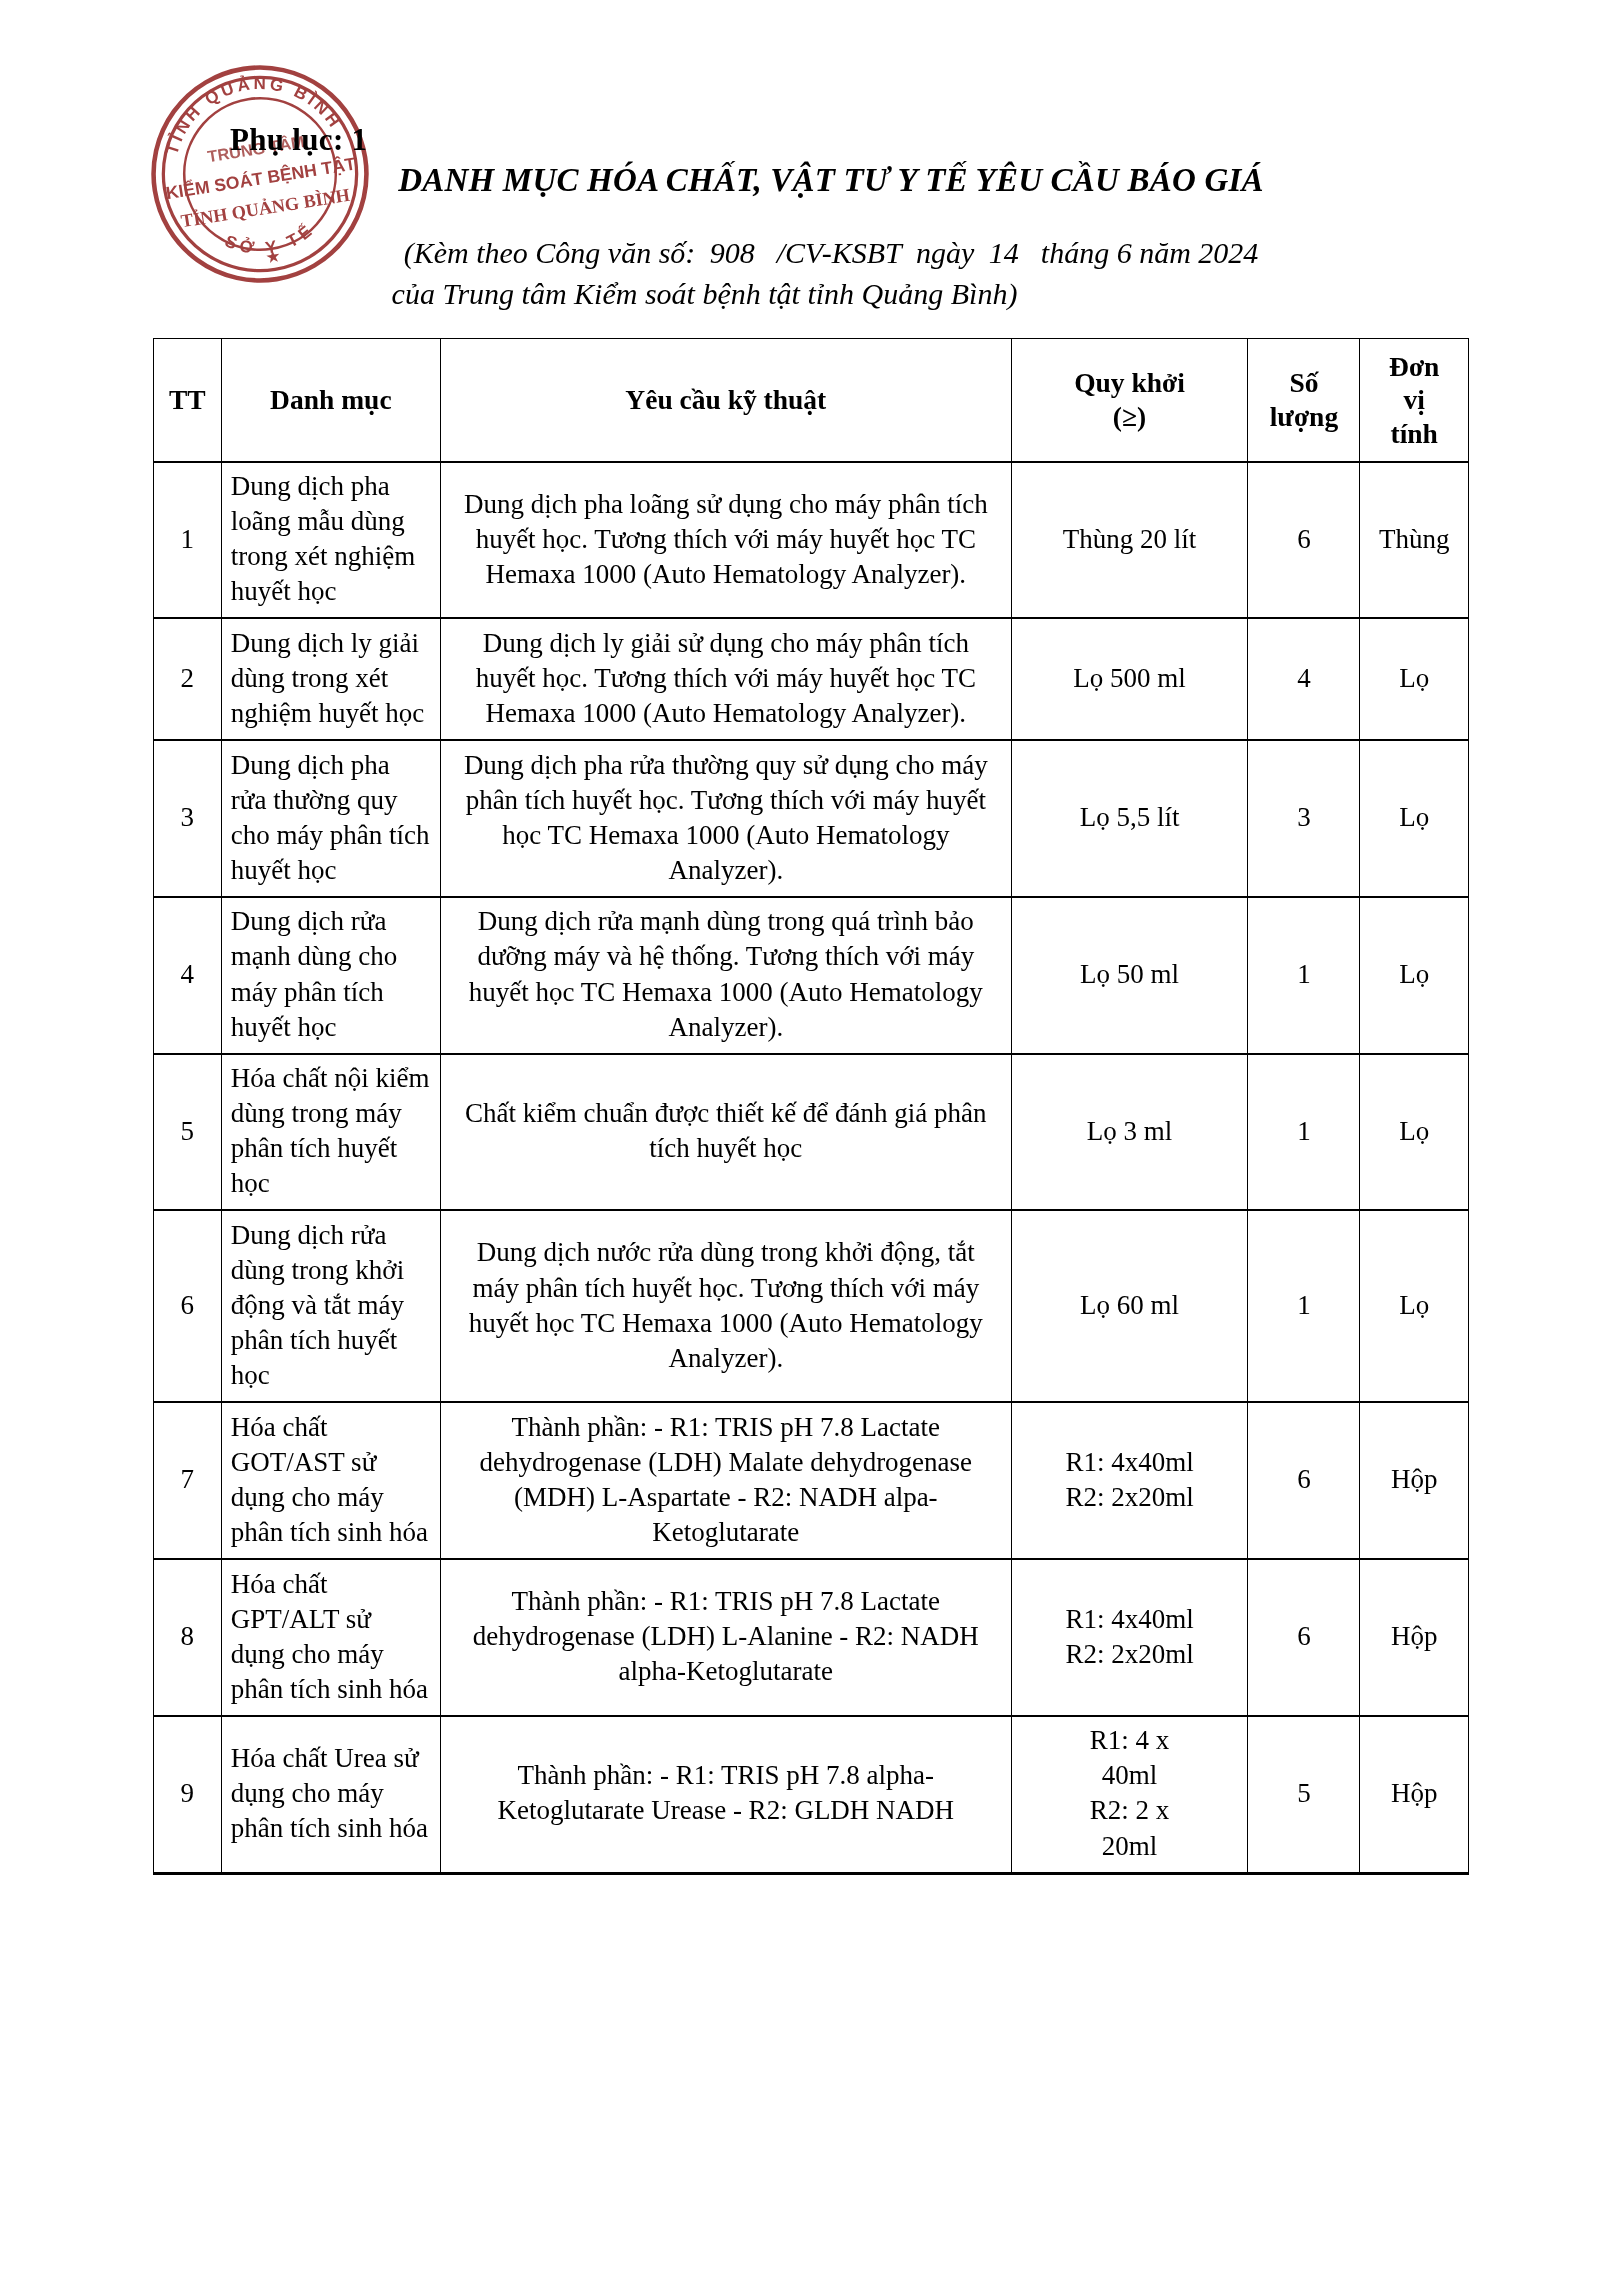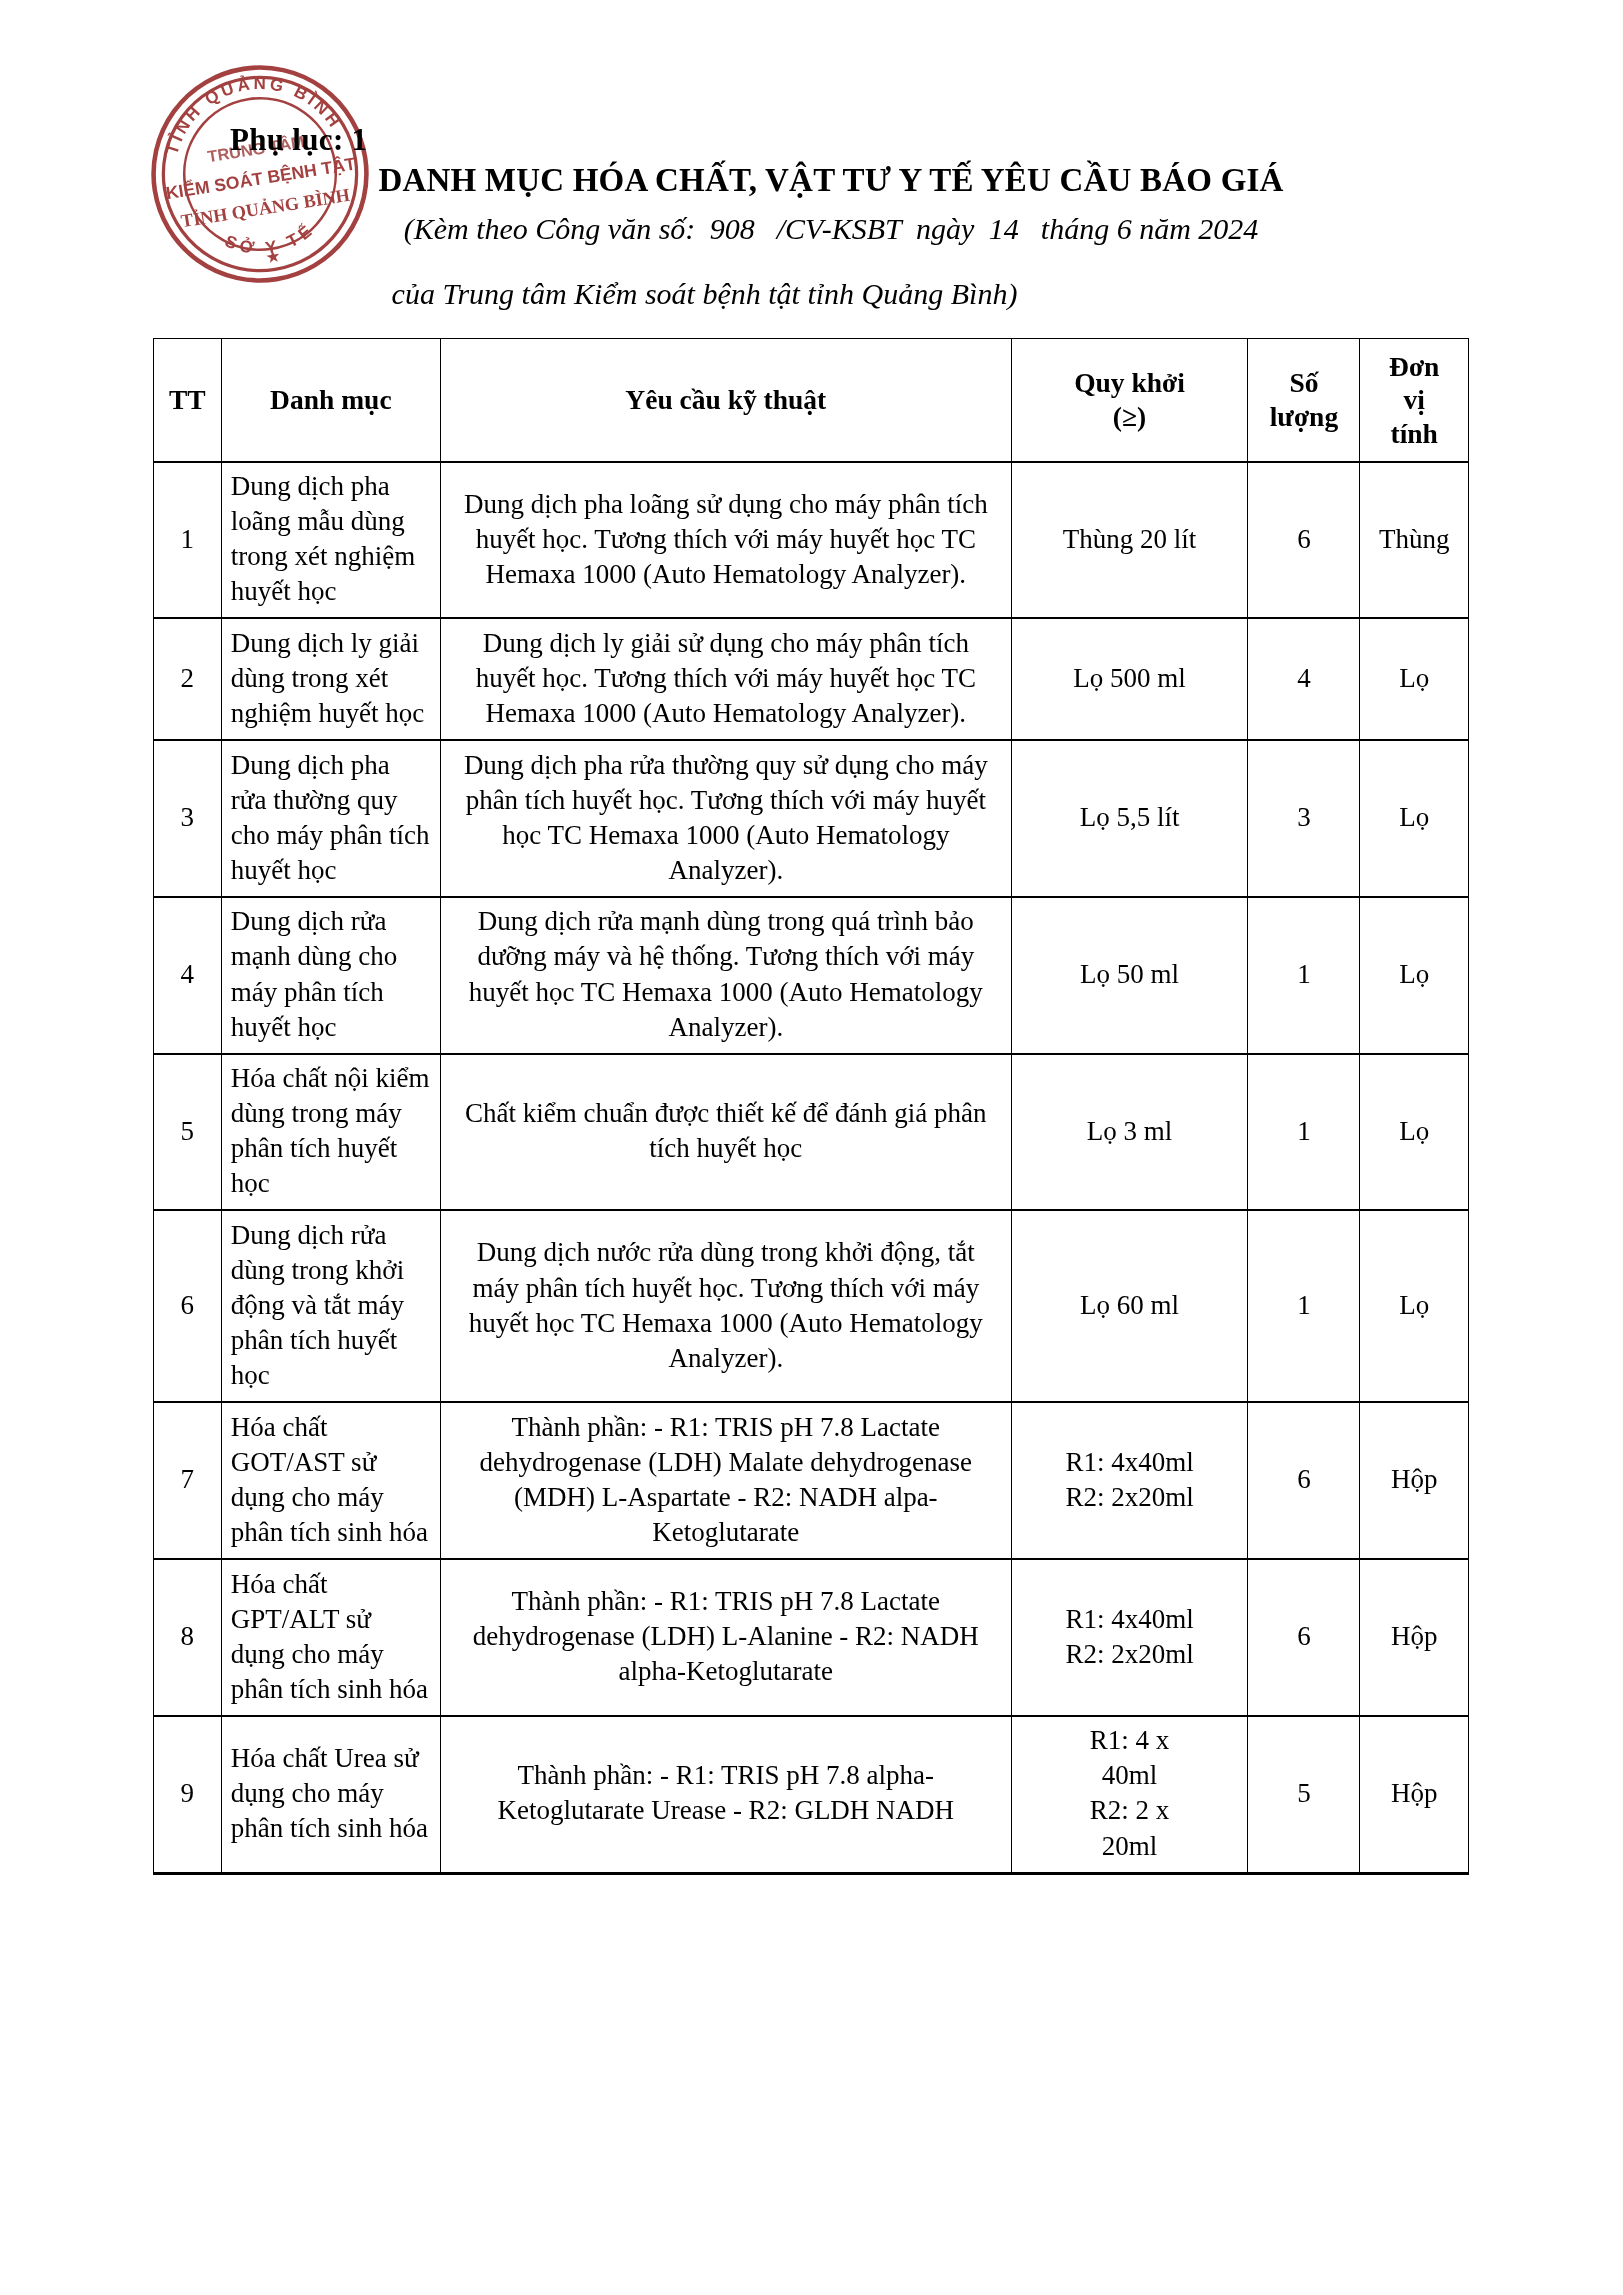--- a/index.html
+++ b/index.html
@@ -58,25 +58,26 @@
     left: 0;
     top: 162px;
     width: 1623px;
     text-align: center;
     font-weight: bold;
     font-size: 33px;
     letter-spacing: 0.2px;
     white-space: nowrap;
     padding-left: 39px;
     box-sizing: border-box;
+    font-style: italic;
   }
   .subtitle1 {
     position: absolute;
     left: 0;
-    top: 212px;
+    top: 236px;
     width: 1623px;
     text-align: center;
     font-style: italic;
     font-size: 30px;
     white-space: nowrap;
     padding-left: 39px;
     box-sizing: border-box;
   }
   .subtitle2 {
     position: absolute;

